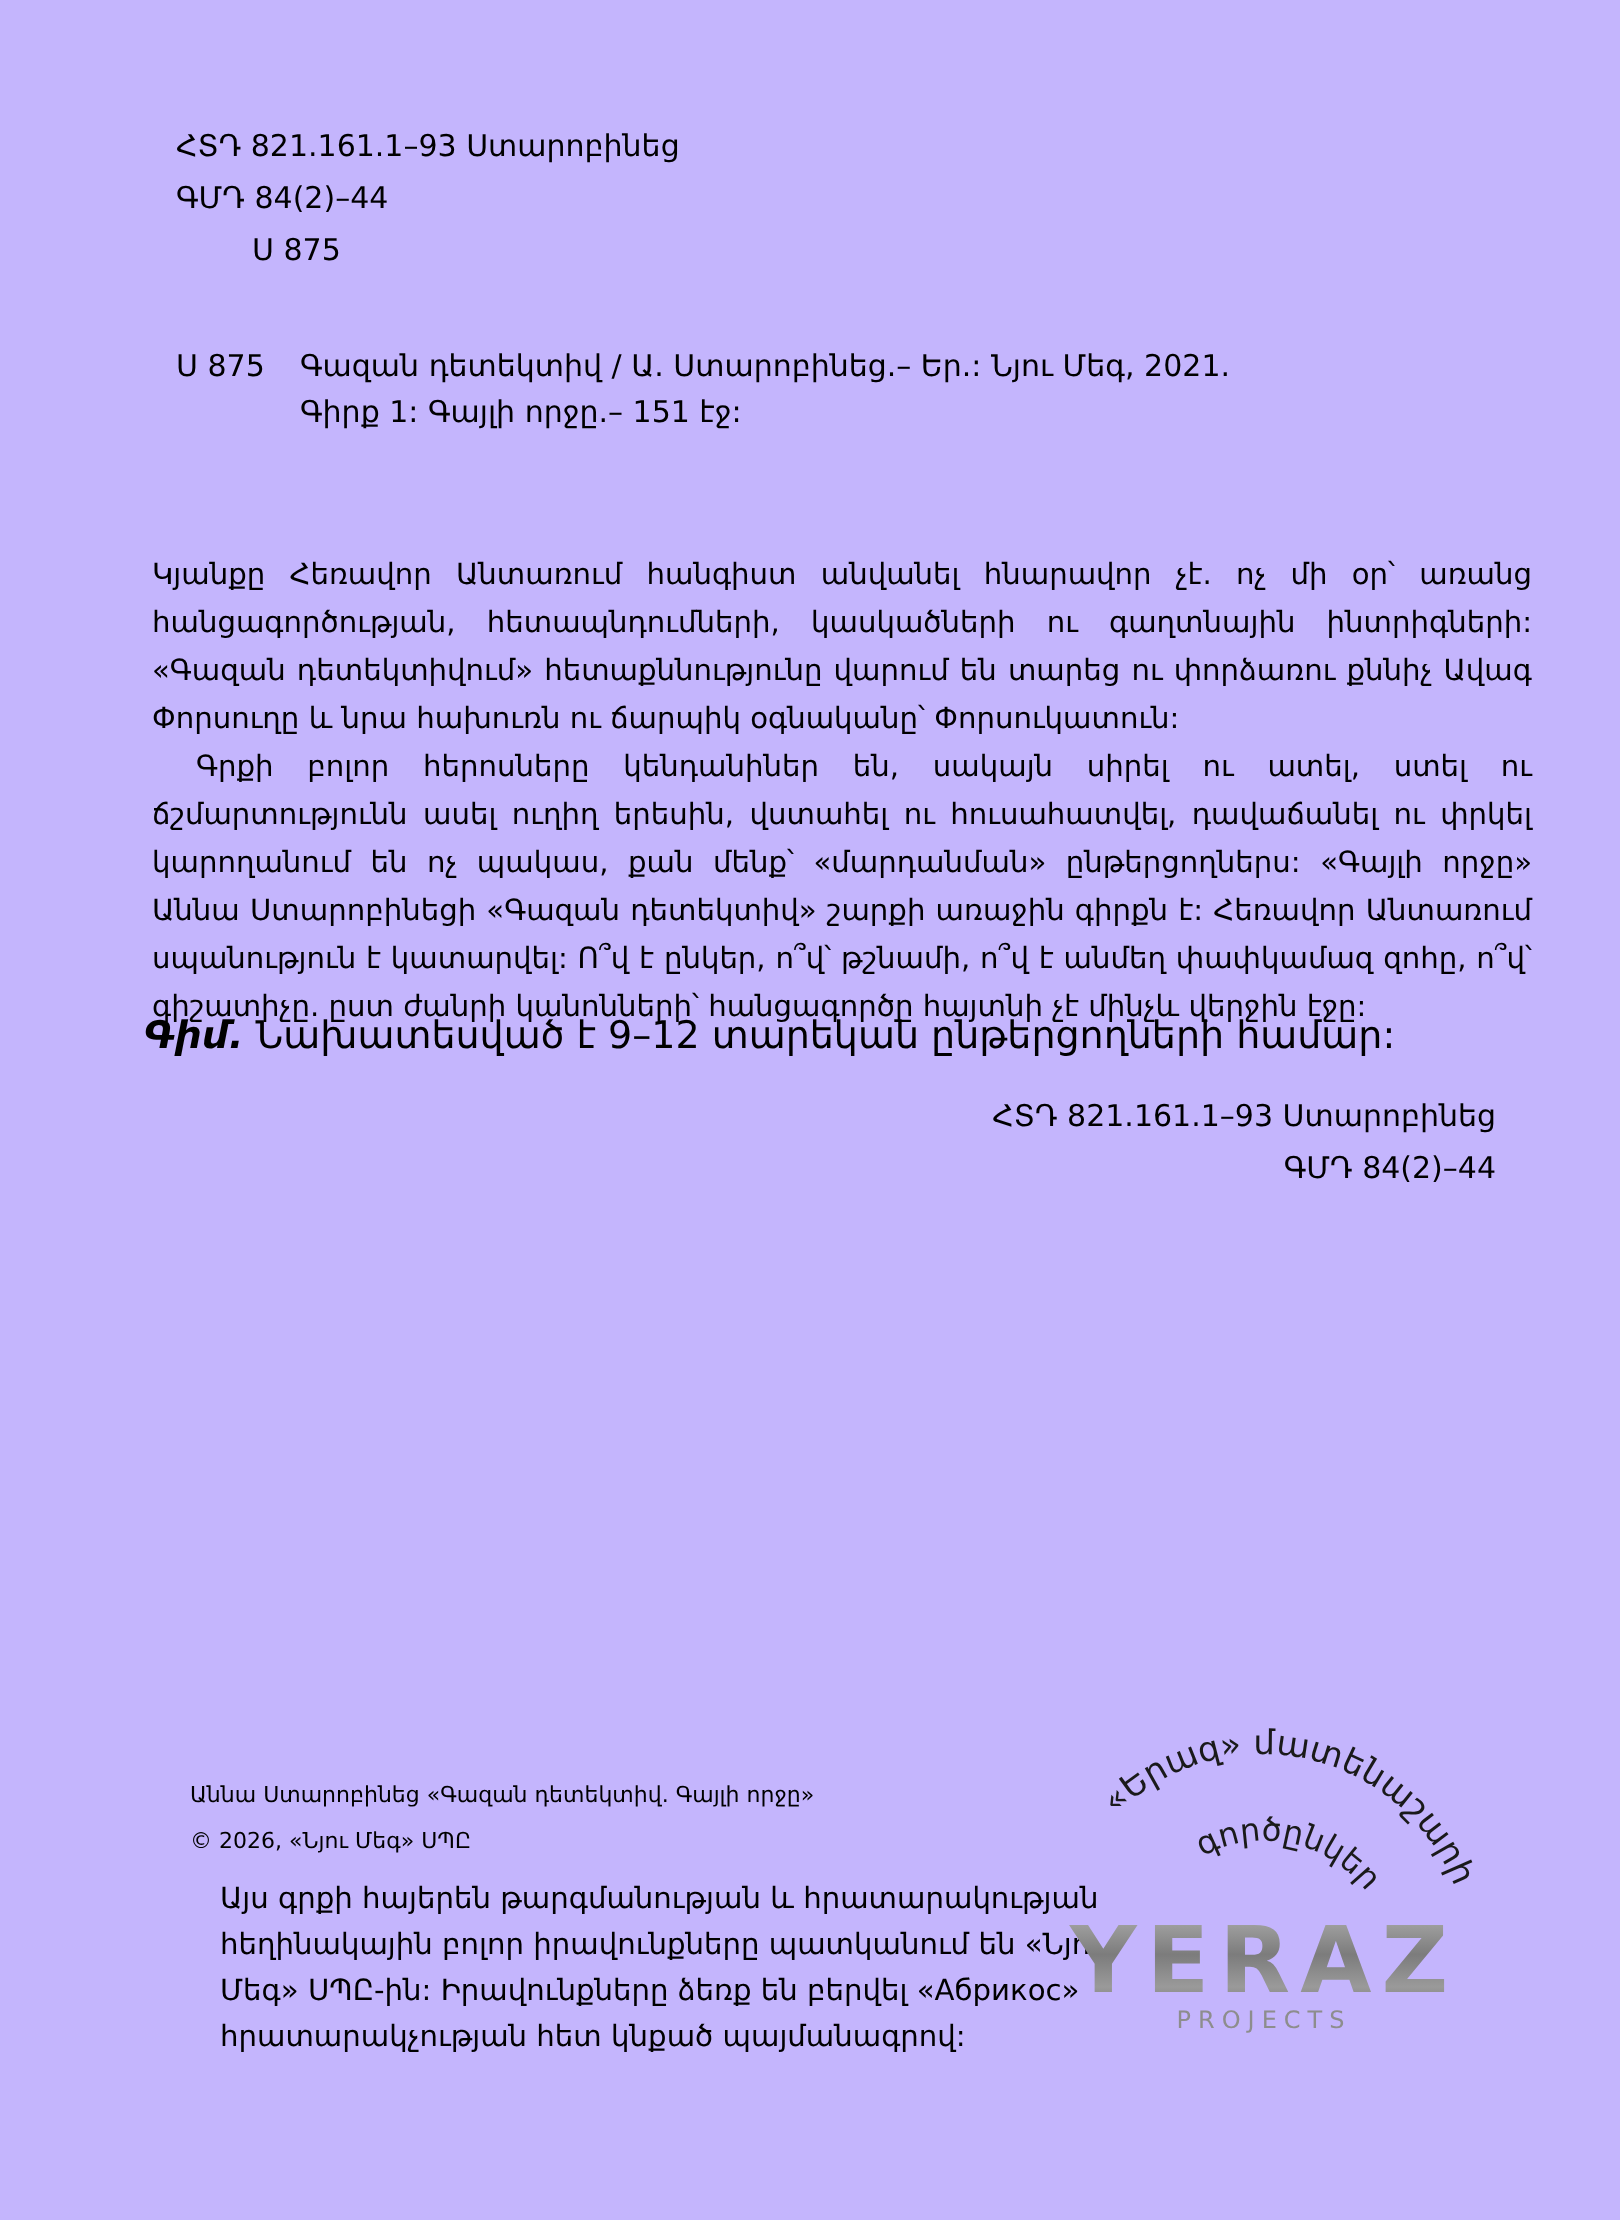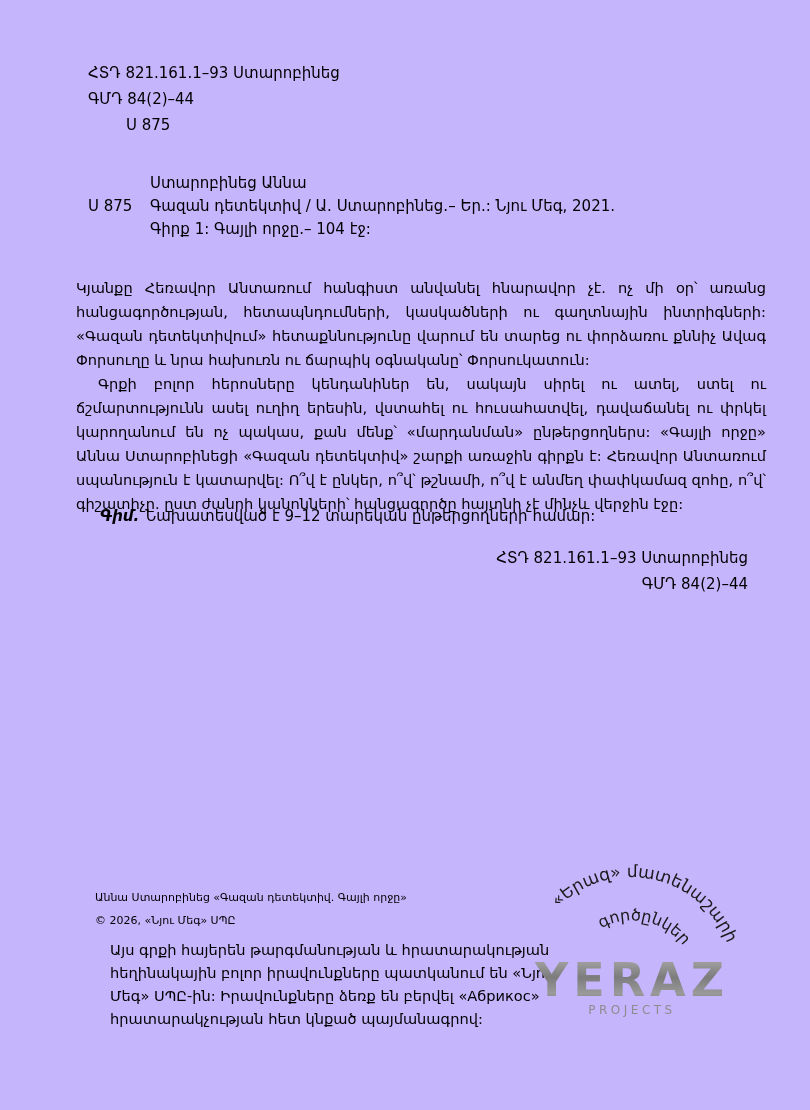--- a/index.html
+++ b/index.html
@@ -16,21 +16,21 @@
 
   .catalog-card{position:absolute;left:88px;top:172px;font-size:15px;line-height:23px;}
   .catalog-card .row{display:flex;}
   .catalog-card .lbl{width:62px;flex:0 0 62px;}
   .catalog-card .val{white-space:nowrap;}
 
   .annotation{position:absolute;left:76px;top:276px;width:690px;font-size:14.6px;line-height:24px;text-align:justify;}
   .annotation p{margin:0;}
   .annotation p.indented{text-indent:22px;}
 
-  .age-note{position:absolute;left:100px;top:507px;font-size:15px;}
+  .age-note{position:absolute;left:72px;top:507px;font-size:19px;}
   .age-note .prefix{font-weight:bold;font-style:italic;margin-right:6px;}
 
   .right-index{position:absolute;top:545px;right:62px;text-align:right;font-size:15px;line-height:26px;white-space:nowrap;}
 
   .isbn-block{position:absolute;left:95px;top:800px;font-size:14.6px;line-height:22px;white-space:nowrap;}
 
   .publisher-block{position:absolute;left:95px;top:886px;font-size:11px;line-height:23px;white-space:nowrap;}
 
   .rights-note{position:absolute;left:110px;top:938px;width:478px;font-size:14.6px;line-height:23px;}
 
@@ -43,29 +43,28 @@
 
   <div class="header-block">
     <div>ՀՏԴ 821.161.1–93 Ստարոբինեց</div>
     <div>ԳՄԴ 84(2)–44</div>
     <div class="indent">Ս 875</div>
   </div>
 
   <div class="catalog-card">
     <div class="row">
       <span class="lbl"></span>
-      <span class="val">Ստարոբինեց Աննա</span>
     </div>
     <div class="row">
       <span class="lbl">Ս 875</span>
       <span class="val">Գազան դետեկտիվ / Ա. Ստարոբինեց.– Եր.: Նյու Մեգ, 2021.</span>
     </div>
     <div class="row">
       <span class="lbl"></span>
-      <span class="val">Գիրք 1: Գայլի որջը.– 104 էջ:</span>
+      <span class="val">Գիրք 1: Գայլի որջը.– 151 էջ:</span>
     </div>
   </div>
 
   <div class="annotation">
     <p>Կյանքը Հեռավոր Անտառում հանգիստ անվանել հնարավոր չէ. ոչ մի օր՝ առանց հանցագործության, հետապնդումների, կասկածների ու գաղտնային ինտրիգների: «Գազան դետեկտիվում» հետաքննությունը վարում են տարեց ու փորձառու քննիչ Ավագ Փորսուղը և նրա հախուռն ու ճարպիկ օգնականը՝ Փորսուկատուն:</p>
     <p class="indented">Գրքի բոլոր հերոսները կենդանիներ են, սակայն սիրել ու ատել, ստել ու ճշմարտությունն ասել ուղիղ երեսին, վստահել ու հուսահատվել, դավաճանել ու փրկել կարողանում են ոչ պակաս, քան մենք՝ «մարդանման» ընթերցողներս: «Գայլի որջը» Աննա Ստարոբինեցի «Գազան դետեկտիվ» շարքի առաջին գիրքն է: Հեռավոր Անտառում սպանություն է կատարվել: Ո՞վ է ընկեր, ո՞վ՝ թշնամի, ո՞վ է անմեղ փափկամազ զոհը, ո՞վ՝ գիշատիչը. ըստ ժանրի կանոնների՝ հանցագործը հայտնի չէ մինչև վերջին էջը:</p>
   </div>
 
   <div class="age-note">
     <span class="prefix">Գիմ.</span><span>Նախատեսված է 9–12 տարեկան ընթերցողների համար:</span>

